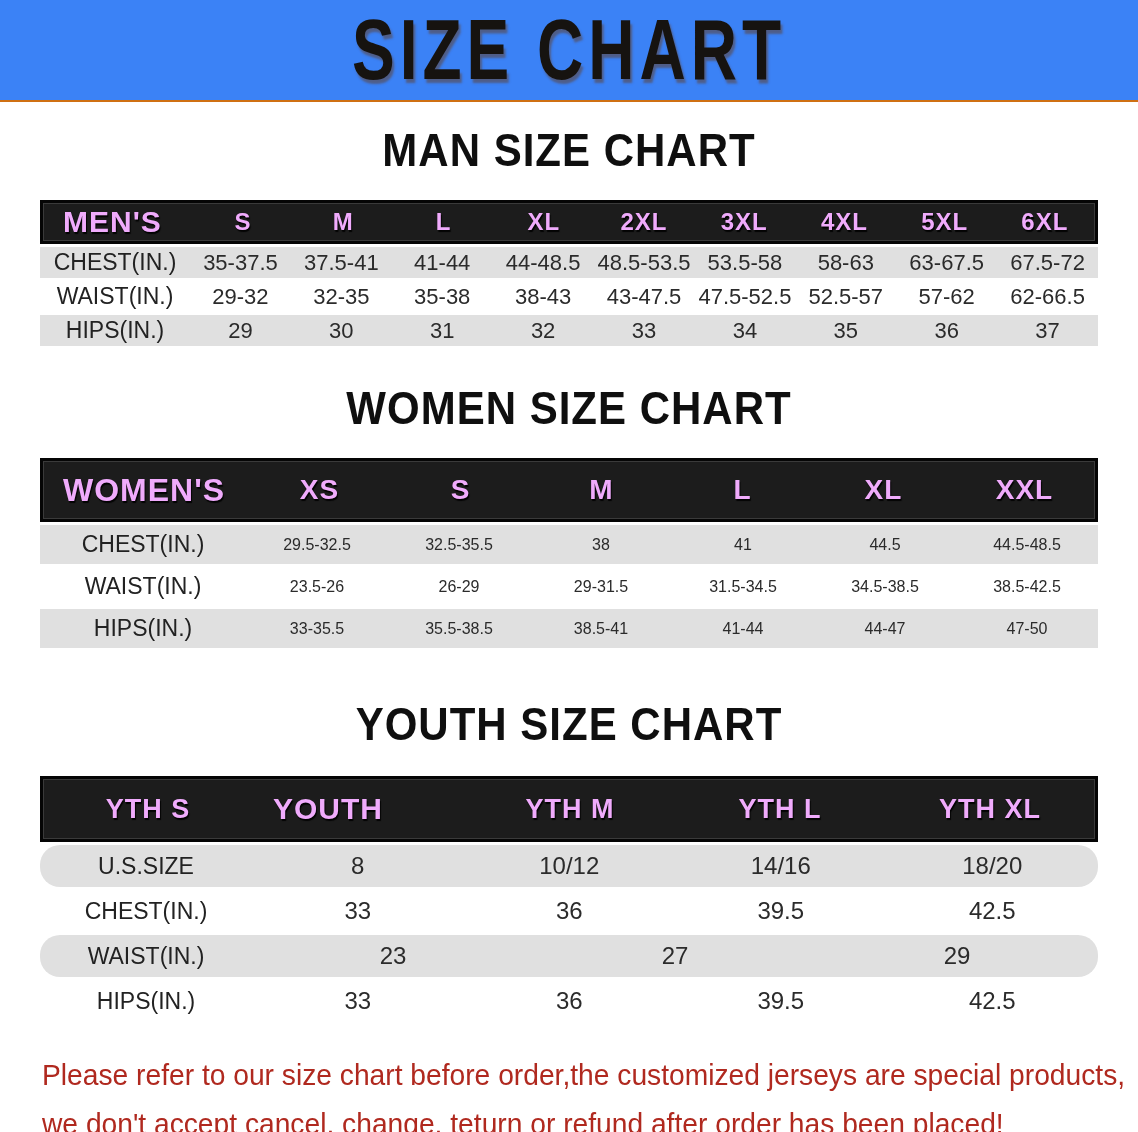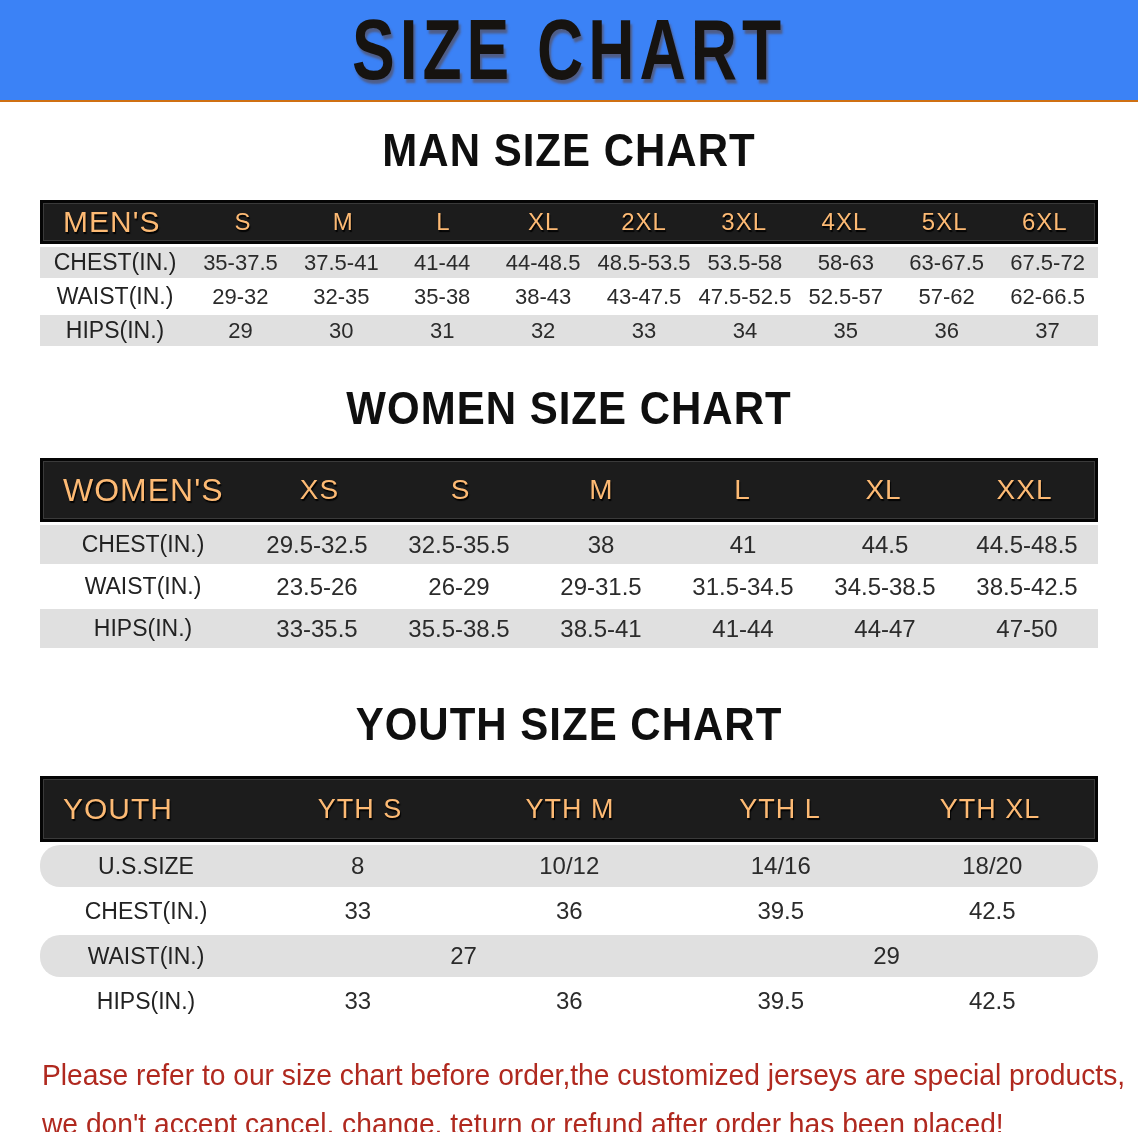--- a/index.html
+++ b/index.html
@@ -32,21 +32,21 @@
   
   .sizetable { width:1058px; margin-left:40px; }
   .thead {
     display:flex; align-items:center; background:#1C1C1C;
     border:3px solid #050505; box-shadow:inset 0 0 0 1px #3a3a3a;
   }
   .t0 .thead { height:44px; }
   .t1 .thead { height:64px; }
   .t2 .thead { height:66px; }
   .th {
-    color:#fdba74; text-align:center; font-weight:normal; letter-spacing:1px;
+    color:#f0abfc; text-align:center; font-weight:bold; letter-spacing:1px;
     text-shadow:1px 2px 1px rgba(0,0,0,0.9);
   }
   .t0 .th { font-size:24px; }
   .t1 .th { font-size:28px; }
   .t2 .th { font-size:27px; }
   .th.label-col { text-align:left; padding-left:20px; }
   .t0 .th.label-col { font-size:30px; }
   .t1 .th.label-col { font-size:32px; }
   .t2 .th.label-col { font-size:30px; }
   .t0 .label-col { width:150px; }
@@ -54,21 +54,21 @@
   .t2 .label-col { width:212px; }
   .size-col { flex:1; }
   .trow { display:flex; align-items:center; margin-top:3px; }
   .t0 .trow { height:31px; }
   .t1 .trow { height:39px; }
   .t2 .trow { height:42px;border-radius:20px; }
   .trow.gray  { background:#E0E0E0; }
   .trow.white { background:#FFFFFF; }
   .td { text-align:center; color:#2b2b2b; }
   .t0 .td { font-size:22px; }
-  .t1 .td { font-size:24px; }
+  .t1 .td { font-size:16px; }
   .t2 .td { font-size:24px; }
   .td.label-col { font-size:23px; color:#222222; }
   
   .footer { margin:28px 0 0 42px; }
   .footer-line {
     color:#B0291F; font-size:30px; line-height:49px; white-space:nowrap;
     transform:scaleX(0.94); transform-origin:left center;
   }
 </style>
 </head>
@@ -168,42 +168,43 @@
         <div class="td size-col">38.5-41</div>
         <div class="td size-col">41-44</div>
         <div class="td size-col">44-47</div>
         <div class="td size-col">47-50</div>
       </div>
     </div>
 
   <div class="section-heading h2">YOUTH SIZE CHART</div>
   <div class="sizetable t2">
       <div class="thead">
+        <div class="th size-col">YTH S</div>
         <div class="th label-col">YOUTH</div>
-        <div class="th size-col">YTH S</div>
         <div class="th size-col">YTH M</div>
         <div class="th size-col">YTH L</div>
         <div class="th size-col">YTH XL</div>
       </div>
       <div class="trow gray">
         <div class="td label-col">U.S.SIZE</div>
         <div class="td size-col">8</div>
         <div class="td size-col">10/12</div>
         <div class="td size-col">14/16</div>
         <div class="td size-col">18/20</div>
       </div>
       <div class="trow white">
         <div class="td label-col">CHEST(IN.)</div>
         <div class="td size-col">33</div>
         <div class="td size-col">36</div>
         <div class="td size-col">39.5</div>
         <div class="td size-col">42.5</div>
       </div>
       <div class="trow gray">
         <div class="td label-col">WAIST(IN.)</div>
+        <div class="td size-col">23</div>
         <div class="td size-col">27</div>
         <div class="td size-col">29</div>
       </div>
       <div class="trow white">
         <div class="td label-col">HIPS(IN.)</div>
         <div class="td size-col">33</div>
         <div class="td size-col">36</div>
         <div class="td size-col">39.5</div>
         <div class="td size-col">42.5</div>
       </div>

